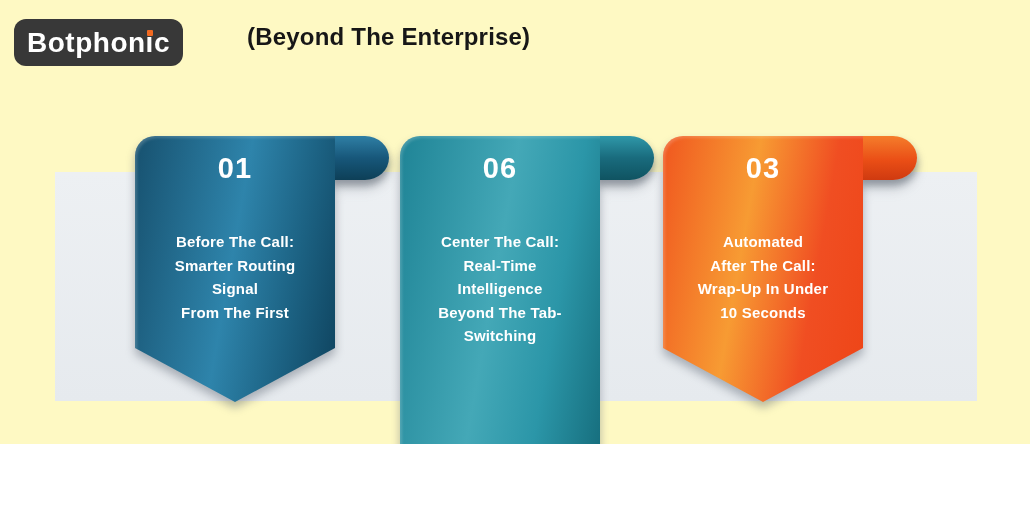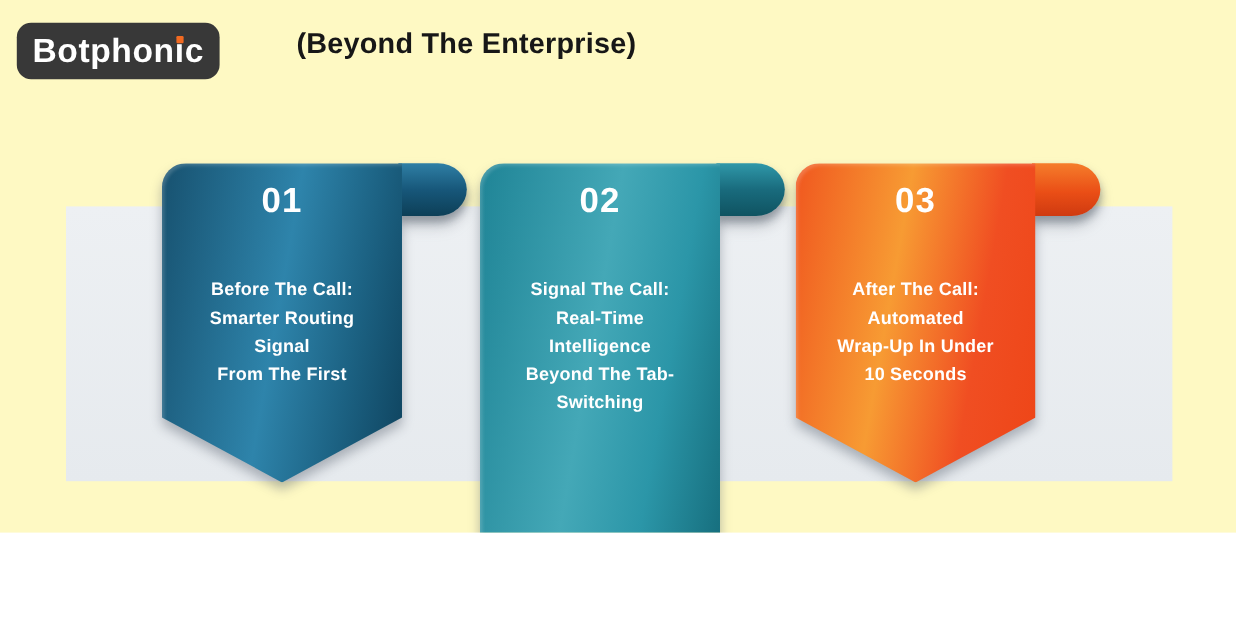--- a/index.html
+++ b/index.html
@@ -86,37 +86,37 @@
         <div>Smarter Routing</div>
         <div>Signal</div>
         <div>From The First</div>
       </div>
     </div>
   </div>
 
   <div class="ribbon" style="left:400px; height:381px;">
     <div class="curl c2"></div>
     <div class="rb b2">
-      <div class="num">02</div>
+      <div class="num">06</div>
       <div class="txt">
-        <div>Signal The Call:</div>
+        <div>Center The Call:</div>
         <div>Real-Time</div>
         <div>Intelligence</div>
         <div>Beyond The Tab-</div>
         <div>Switching</div>
       </div>
     </div>
   </div>
 
   <div class="ribbon" style="left:663px; height:266px;">
     <div class="curl c3"></div>
     <div class="rb b3">
       <div class="num">03</div>
       <div class="txt">
+        <div>Automated</div>
         <div>After The Call:</div>
-        <div>Automated</div>
         <div>Wrap-Up In Under</div>
         <div>10 Seconds</div>
       </div>
     </div>
   </div>
 
 </div>
 
 </body></html>

